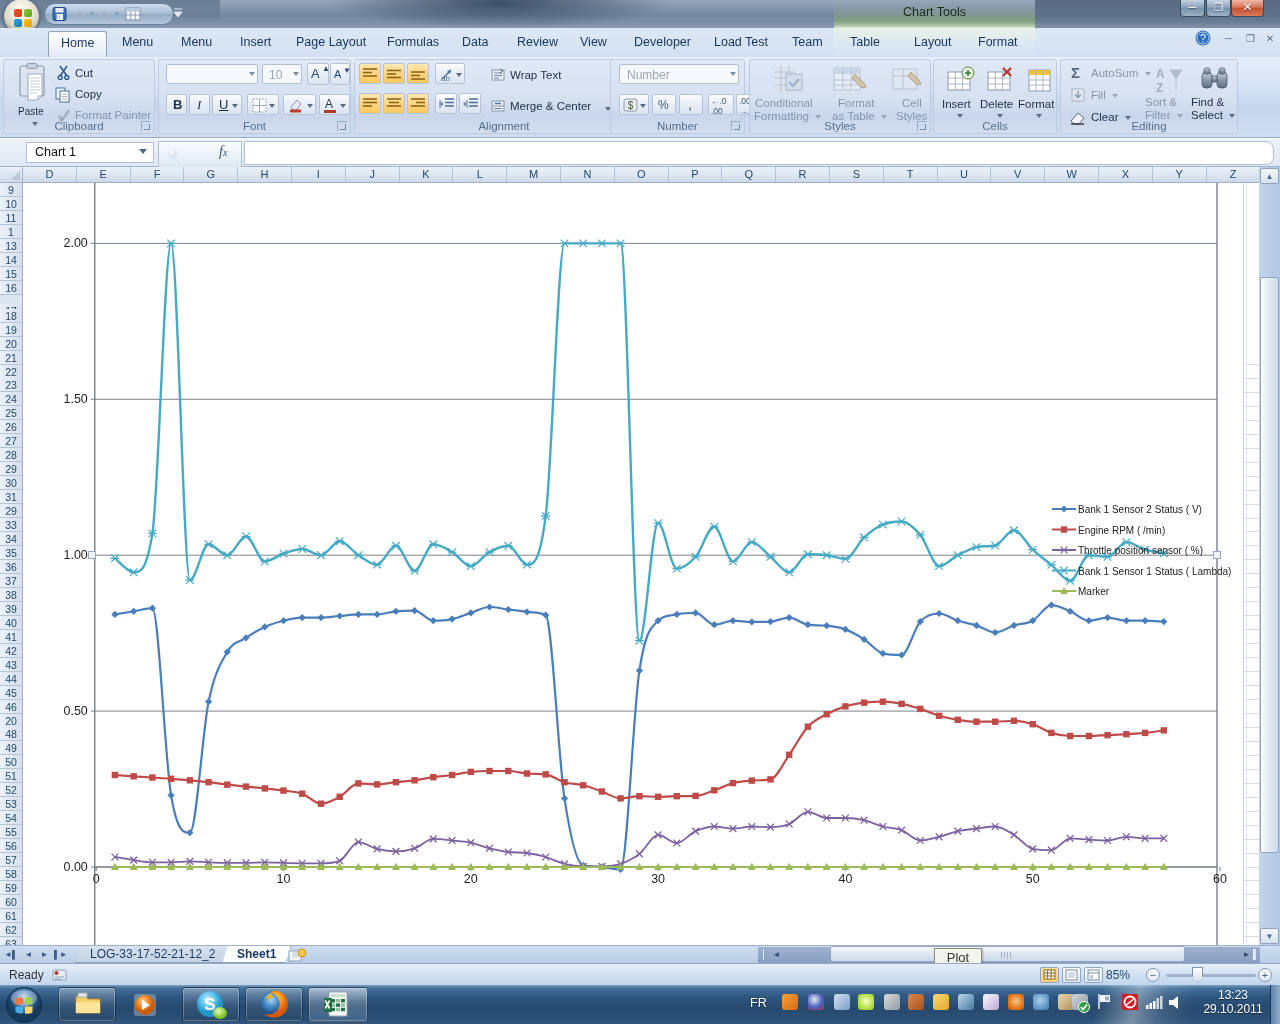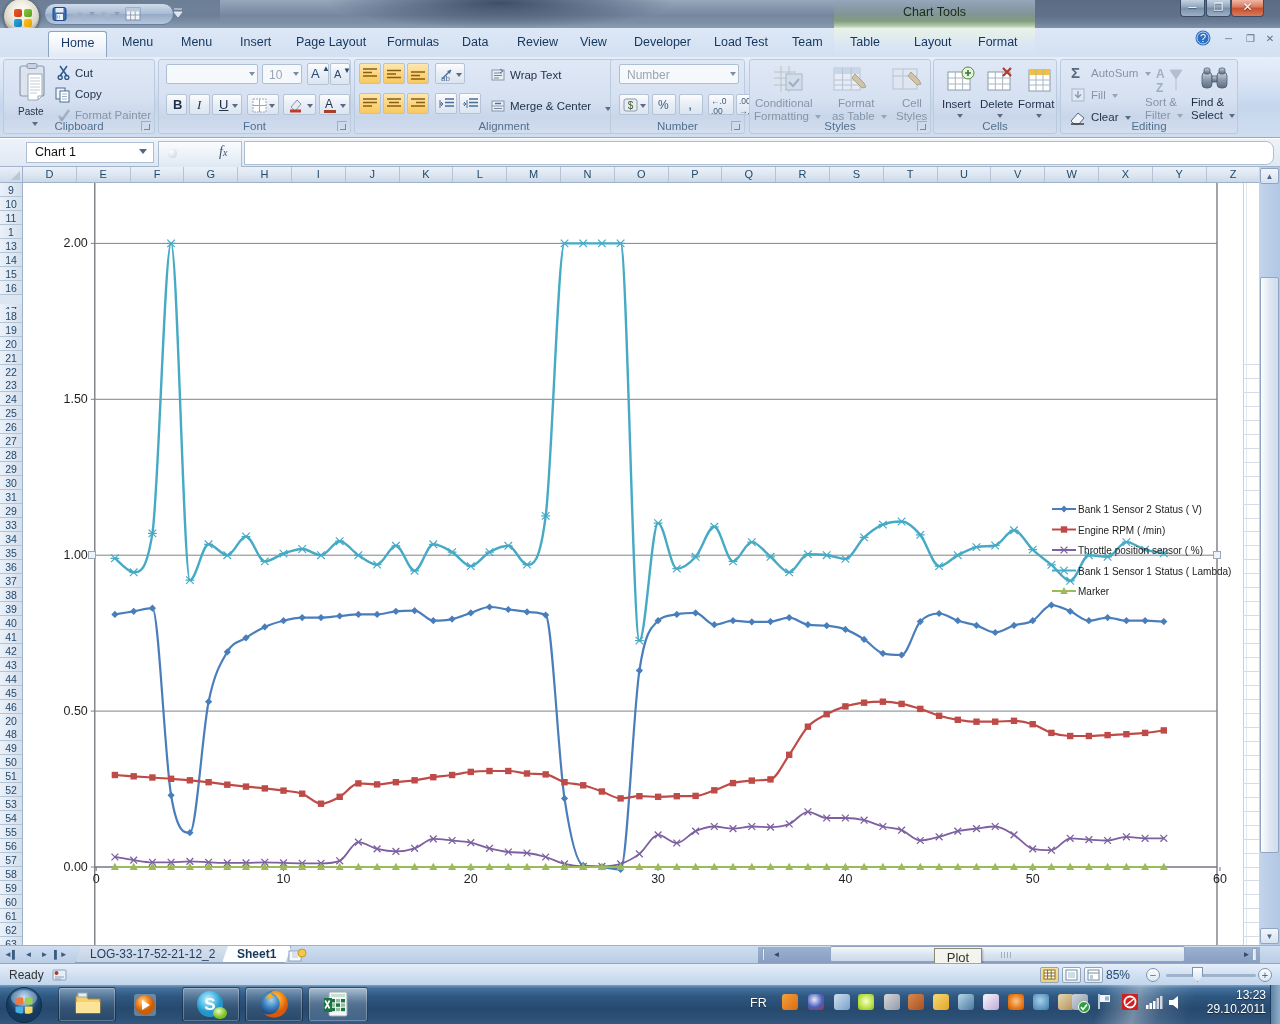--- a/index.html
+++ b/index.html
@@ -78,21 +78,21 @@
 #zoomtxt{position:absolute;left:1106px;top:4px;font-size:12px;color:#244a72}
 .zoomcirc{position:absolute;top:4px;width:14px;height:14px;border-radius:50%;border:1px solid #7e95b2;background:linear-gradient(180deg,#fcfdfe,#dde7f1);color:#4c6a8e;text-align:center;line-height:12px;font-size:11px}
 #ztrack{position:absolute;left:1166px;top:10px;width:90px;height:3px;background:#9fb3cb;border-radius:2px}
 #zhandle{position:absolute;left:1192px;top:3px;width:11px;height:15px;background:linear-gradient(180deg,#fdfdfe,#d9e3ef);border:1px solid #7e95b2;clip-path:polygon(0 0,100% 0,100% 60%,50% 100%,0 60%)}
 
 #taskbar{left:0;top:985px;width:1280px;height:39px;background:linear-gradient(180deg,#7ba0c0 0%,#44719c 8%,#2e5780 30%,#27496e 60%,#2c5076 85%,#35597e 100%)}
 #sheen{position:absolute;left:1040px;top:0;width:200px;height:39px;background:linear-gradient(105deg,rgba(255,255,255,0) 30%,rgba(255,255,255,.35) 48%,rgba(255,255,255,.12) 60%,rgba(255,255,255,0) 75%)}
 .tbtn{position:absolute;top:2px;width:58px;height:35px;border:1px solid rgba(15,35,55,.6);border-radius:3px;background:linear-gradient(180deg,rgba(255,255,255,.32),rgba(255,255,255,.10) 45%,rgba(0,0,0,.10));box-shadow:inset 0 0 0 1px rgba(255,255,255,.25)}
 .tico{position:absolute;top:5px}
 .trayico{position:absolute;top:9px;width:16px;height:16px;border-radius:3px}
-#clock{position:absolute;left:1200px;top:3px;width:66px;color:#fff;font-size:12px;text-align:right;text-shadow:0 1px 1px rgba(0,0,0,.5)}
+#clock{position:absolute;left:1200px;top:3px;width:66px;color:#fff;font-size:12px;text-align:center;text-shadow:0 1px 1px rgba(0,0,0,.5)}
 #showdesk{position:absolute;left:1270px;top:0;width:10px;height:39px;background:linear-gradient(90deg,#5e82a6,#8fadc9);border-left:1px solid #1d3c5c}
 </style></head>
 <body>
 <div id="screen">
 
 <div id="titlebar" class="abs">
       <div class="shade1"></div>
       <div class="shade2"></div>
       <div class="shade3"></div>
     </div>

